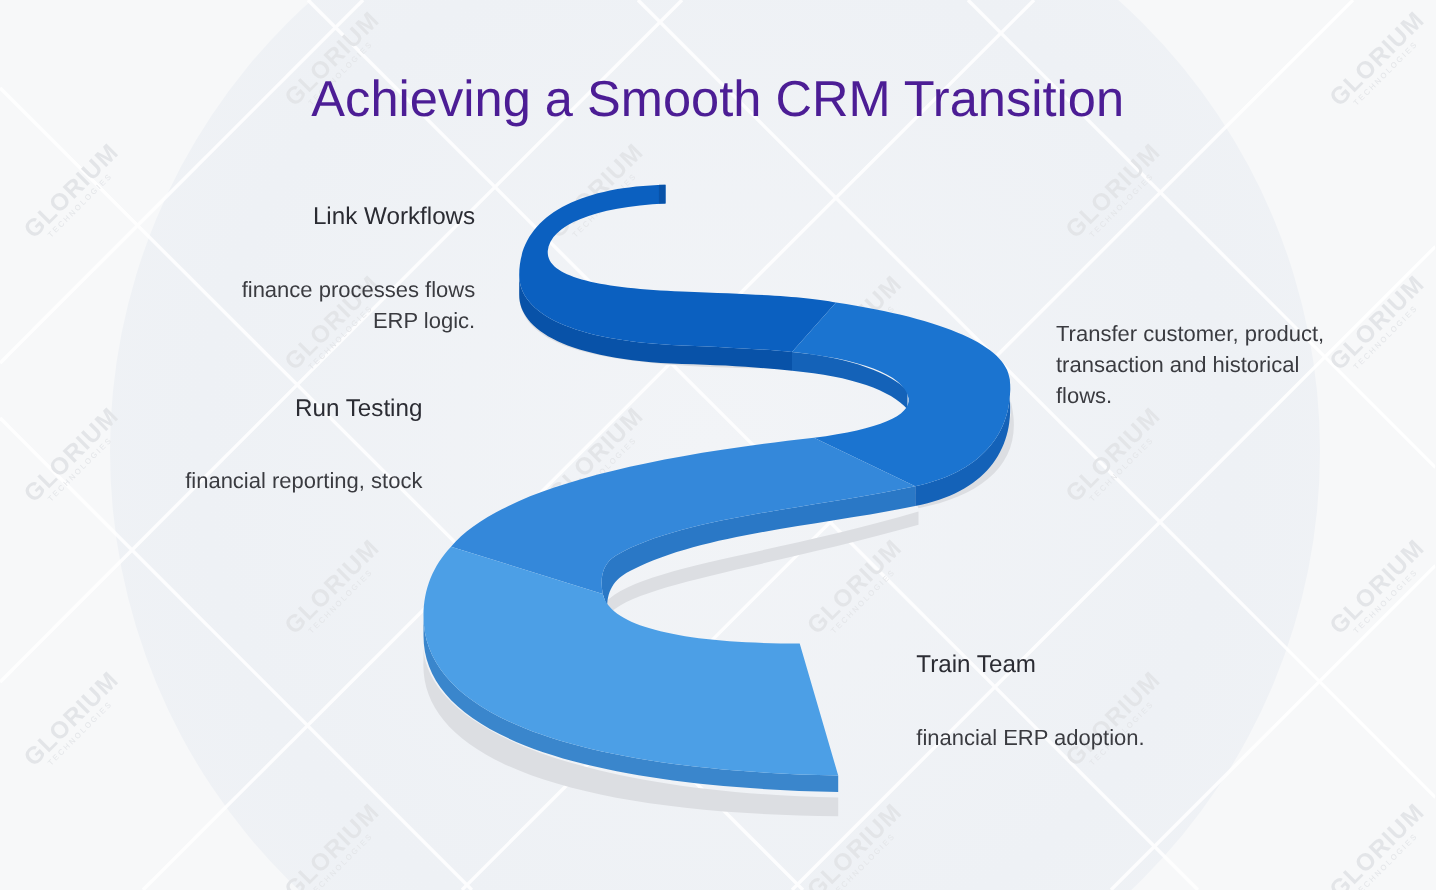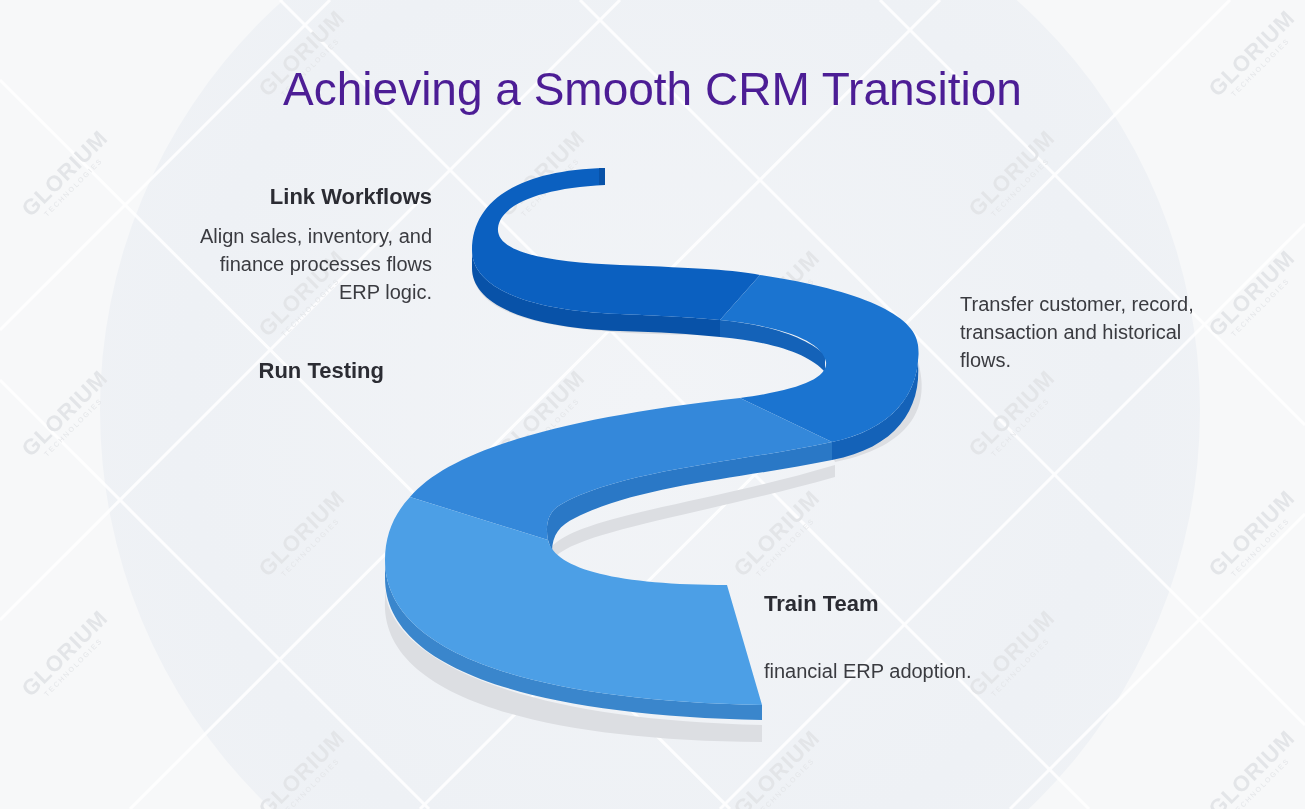--- a/index.html
+++ b/index.html
@@ -18,21 +18,21 @@
     position: absolute; color: #e3e5e8; font-weight: bold; font-size: 22px; letter-spacing: 1px;
     transform: rotate(-45deg); transform-origin: left top; white-space: nowrap; line-height: 1;
   }
   .watermark small { display: block; font-size: 7px; letter-spacing: 2px; font-weight: normal; margin-left: 12px; margin-top: 1px; }
   .title {
     position: absolute; left: 0; width: 1305px; top: 62px; text-align: center;
     font-size: 46px; font-weight: normal; color: #4c1d95; letter-spacing: 0px;
   }
   .ribbon { position: absolute; left: 0; top: 0; width: 1305px; height: 809px; }
   .step { position: absolute; color: #33343a; }
-  .step h3 { margin: 0 0 12px 0; font-size: 22px; font-weight: bold; color: #2b2c33; }
+  .step h3 { margin: 0 0 12px 0; font-size: 22px; font-weight: normal; color: #2b2c33; }
   .step p { margin: 0; font-size: 20px; line-height: 28px; color: #3a3b40; }
   .right-align { text-align: right; }
 </style>
 </head>
 <body>
 
 <div class="bg-circle"></div>
 
 <svg class="bg-lines" viewBox="0 0 1305 809">
   <g stroke="#ffffff" stroke-width="3" opacity="0.9" fill="none">
@@ -99,35 +99,35 @@
   <path fill="#3488da" d="M740 398 L832 442 C740 462 620 470 560 505 C548 512 545 525 548 540 L410 497 C450 450 560 418 740 398 Z"></path>
 
   <path fill="#3a86cc" d="M385 560 C385 650 520 700 762 705 L762 720 C520 715 385 665 385 578 Z"></path>
 
   <path fill="#4c9fe6" d="M410 497 L548 540 C555 570 620 585 727 585 L762 705 C520 700 385 650 385 560 C385 535 394 514 410 497 Z"></path>
 </svg>
 
 <div class="step right-align" style="left:120px; top:184px; width:312px;">
   <h3>Link Workflows</h3>
   <p>
-    <span>Align sales, inventory, and</span><br><span>finance processes flows</span><br><span>ERP logic.</span>
+    <br><span>finance processes flows</span><br><span>ERP logic.</span>
   </p>
 </div>
 
 <div class="step" style="left:960px; top:290px; width:320px;">
   <p>
-    <span>Transfer customer, record,</span><br><span>transaction and historical</span><br><span>flows.</span>
+    <span>Transfer customer, product,</span><br><span>transaction and historical</span><br><span>flows.</span>
   </p>
 </div>
 
 <div class="step right-align" style="left:52px; top:358px; width:332px;">
   <h3>Run Testing</h3>
   <p>
-    <br><br>
+    <br><span>financial reporting, stock</span><br>
   </p>
 </div>
 
-<div class="step" style="left:764px; top:591px; width:300px;">
+<div class="step" style="left:833px; top:591px; width:300px;">
   <h3>Train Team</h3>
   <p>
     <br><span>financial ERP adoption.</span>
   </p>
 </div>
 
 </body></html>

